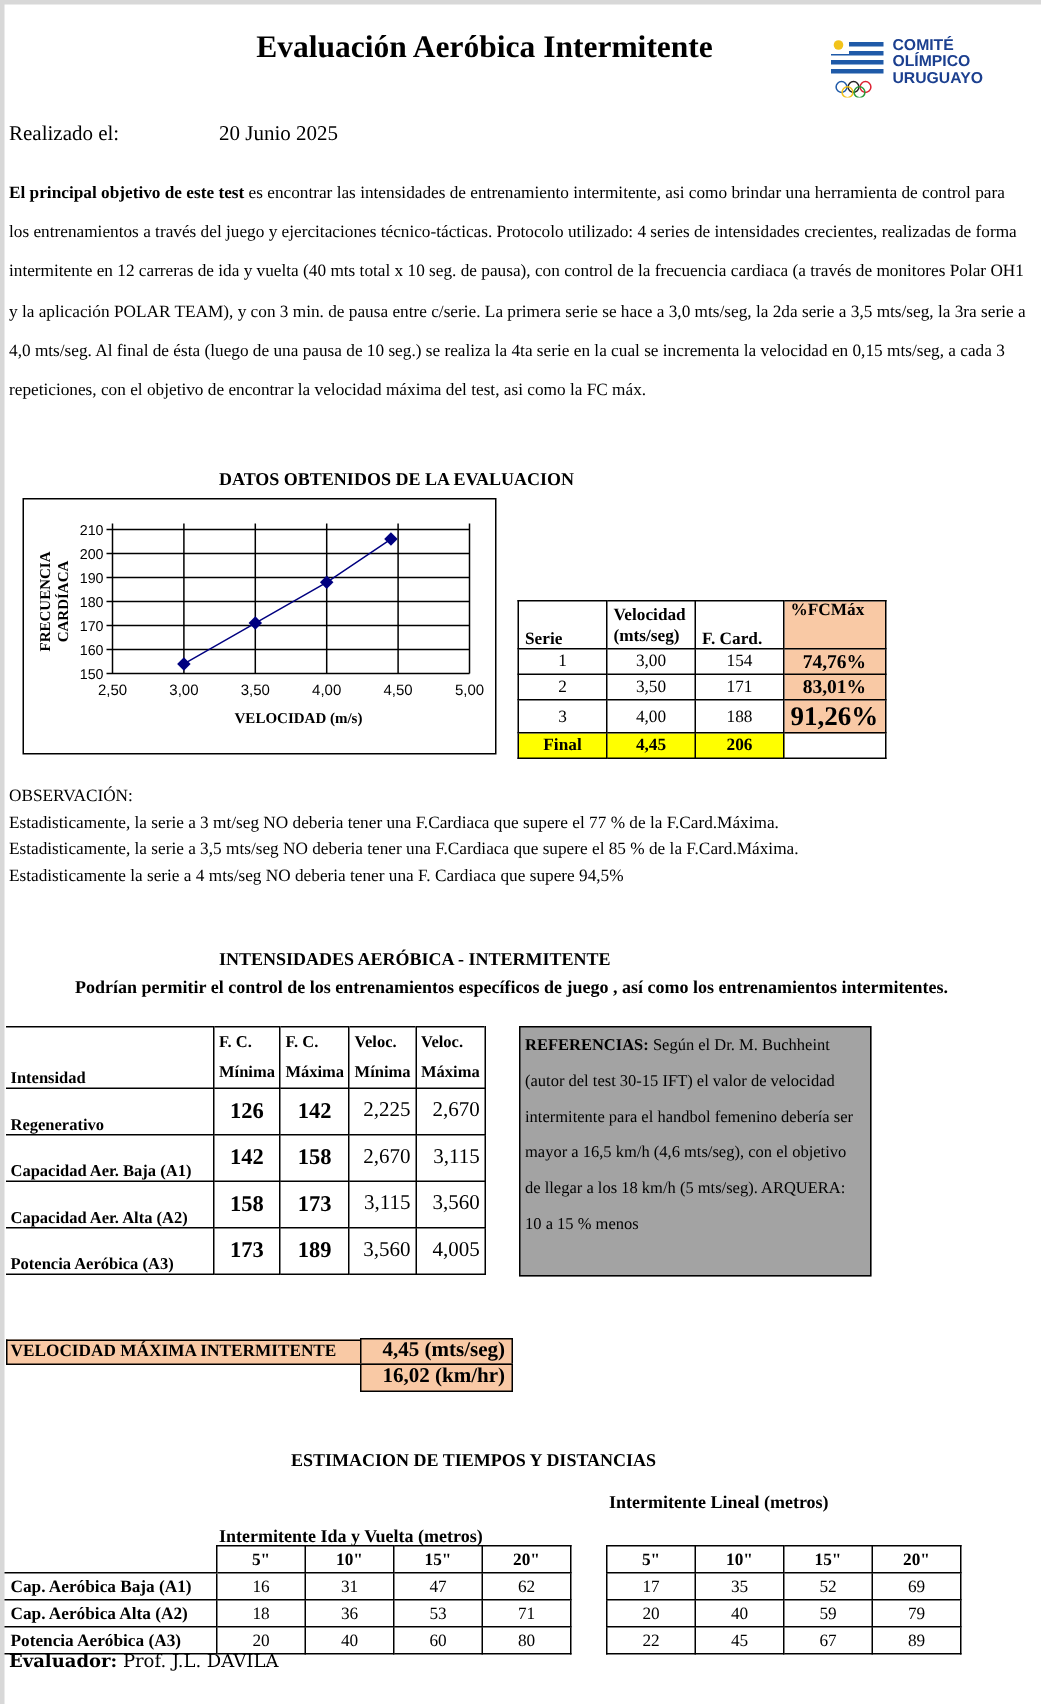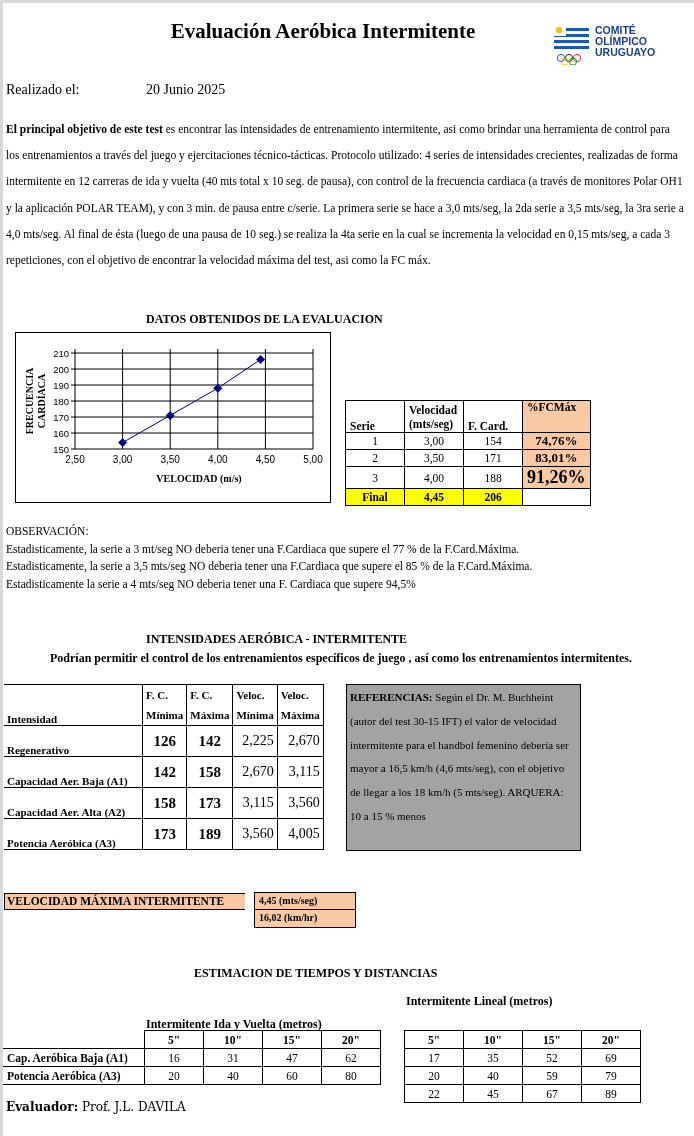--- a/index.html
+++ b/index.html
@@ -23,21 +23,21 @@
   .serie-tbl { left: 342px; top: 397px; }
   .serie-tbl td { height: 16px; text-align: center; }
   .peach { background: #f9c9a5; }
   .yellow { background: #ffff00; }
   .obs { left: 3px; top: 520px; font-size: 11.5px; line-height: 17.5px; }
   .int-tbl { left: 1px; top: 681px; }
   .int-tbl td { border-left: none; border-right: 1px solid #000; border-top: none; border-bottom: 1px solid #000; padding: 0 3px; }
   .ref-box { left: 343px; top: 681px; width: 235px; height: 167px; border: 1px solid #000; box-sizing: border-box; background: #a3a3a3;
     font-family: Liberation Serif, serif; font-size: 11px; line-height: 23.8px; padding: 1px 3px; }
   .vmax-label { left: 1px; top: 890px; width: 241px; height: 17px; border: 1px solid #000; background: #f9c9a5; box-sizing: border-box; font-size: 11.5px; font-weight: bold; padding-left: 2px; line-height: 15px; border-right: none; }
-  .vmax-val { left: 251px; width: 102px; height: 18px; border: 1px solid #000; background: #f9c9a5; box-sizing: border-box; font-size: 10px; font-weight: bold; padding-left: 4px; line-height: 16px; }
+  .vmax-val { left: 237px; width: 102px; height: 18px; border: 1px solid #000; background: #f9c9a5; box-sizing: border-box; font-size: 14px; font-weight: bold; padding-left: 14px; line-height: 16px; }
   .dist-tbl td { text-align: center; height: 17px; }
   .footer { left: 3px; top: 1097px; font-size: 12px; font-family: "DejaVu Serif", serif; }
 </style>
 </head>
 <body>
 
 <div class="abs title">Evaluación Aeróbica Intermitente</div>
 <div class="abs logo">
   <svg width="40" height="42">
     <rect x="2" y="2" width="35" height="24" fill="#fff"></rect>
@@ -222,20 +222,27 @@
     <td style="width:50px; font-weight:bold;">20"</td>
   </tr>
   <tr>
     <td style="text-align:left; font-weight:bold; border-left:none;">Cap. Aeróbica Baja (A1)</td>
     <td>16</td>
     <td>31</td>
     <td>47</td>
     <td>62</td>
   </tr>
   <tr>
+    <td style="text-align:left; font-weight:bold; border-left:none;">Cap. Aeróbica Alta (A2)</td>
+    <td>18</td>
+    <td>36</td>
+    <td>53</td>
+    <td>71</td>
+  </tr>
+  <tr>
     <td style="text-align:left; font-weight:bold; border-left:none;">Potencia Aeróbica (A3)</td>
     <td>20</td>
     <td>40</td>
     <td>60</td>
     <td>80</td>
   </tr>
 </tbody>
   </table>
 
 <table class="abs tbl dist-tbl" style="left:401px; top:1027px;">

